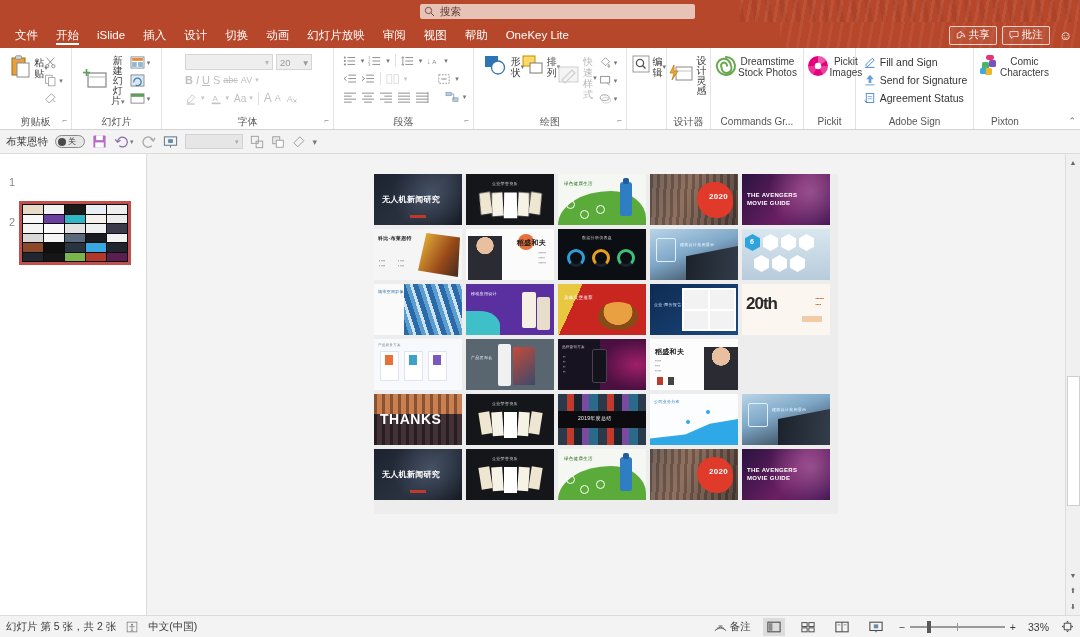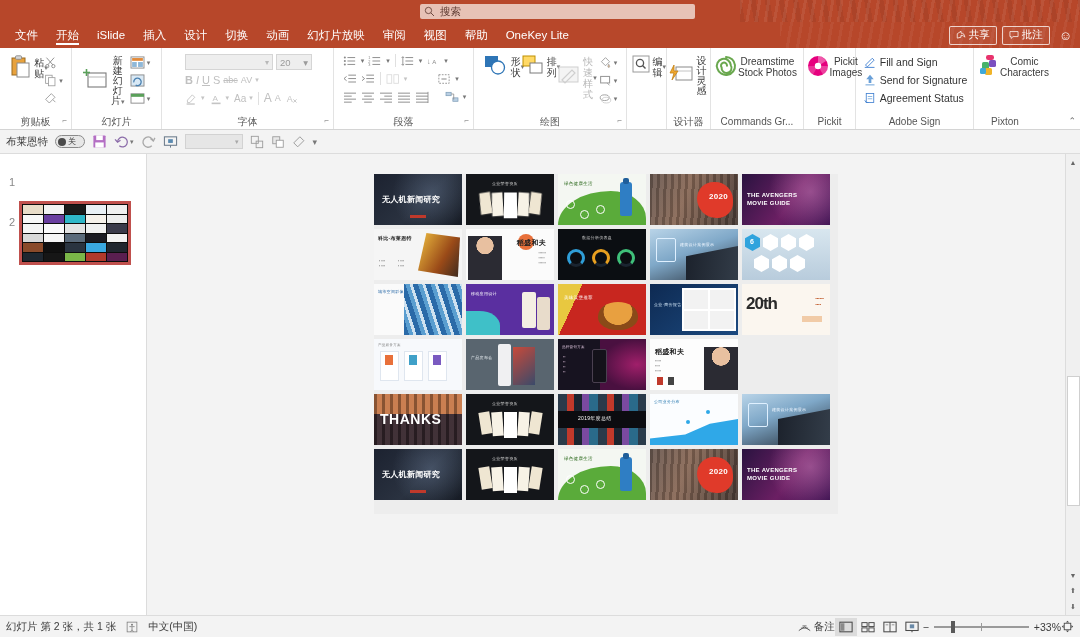--- a/index.html
+++ b/index.html
@@ -172,21 +172,21 @@
   .sc-btn { width: 15px; height: 16px; display:flex; align-items:center; justify-content:center; font-size: 7px; color: #666; }
   .sc-track { flex: 1; width: 15px; position: relative; }
   .sc-thumb { position:absolute; left: 1px; right: 1px; top: 52%; height: 130px; background: #fff; border: 1px solid #cfcfcf; }
 
   
   .status {
     height: 22px; background: #f3f3f3; border-top: 1px solid #dcdcdc;
     display: flex; align-items: center; padding: 0 6px; flex: none;
     font-size: 10.5px; color: #3b3b3b; gap: 10px;
   }
-  .status .right { margin-left: auto; display: flex; align-items: center; gap: 0; }
+  .status .right { margin-left: auto; display: flex; align-items: center; gap: 12px; }
   .vbtn { width: 22px; height: 18px; display:flex; align-items:center; justify-content:center; color:#4a4a4a; font-size: 11px; }
   .vbtn.active { background: #dcdcdc; }
   .zoomslider { display: flex; align-items: center; gap: 5px; }
   .ztrack { width: 95px; height: 2px; background: #9a9a9a; position: relative; }
   .zknob { position: absolute; left: 17px; top: -5px; width: 4px; height: 12px; background: #5a5a5a; }
   .zmid { position: absolute; left: 50%; top: -3px; width: 1px; height: 8px; background: #9a9a9a; }
   .notesbtn { display: flex; align-items: center; gap: 3px; }
 </style>
 </head>
 <body>
@@ -1103,21 +1103,21 @@
       <div class="sc-track">
         <div class="sc-thumb"></div>
       </div>
       <div class="sc-btn">▼</div>
       <div class="sc-btn">⬆</div>
       <div class="sc-btn">⬇</div>
     </div>
   </div>
 
   <div class="status">
-    <span>幻灯片 第 2 张，共 1 张</span>
+    <span>幻灯片 第 5 张，共 2 张</span>
     <span class="ic">
       <svg width="12" height="12" viewBox="0 0 16 16">
           <rect x="1.5" y="1.5" width="13" height="13" fill="none" stroke="#7a7a7a" stroke-width="1"></rect>
           <circle cx="8" cy="5" r="1.3" fill="#7a7a7a"></circle>
           <path d="M4.5 7.5 h7 M8 7.5 v4 M8 11.5 l-2 3 M8 11.5 l2 3" stroke="#7a7a7a" stroke-width="1"></path>
         </svg>
     </span>
     <span>中文(中国)</span>
 
     <span class="right">

